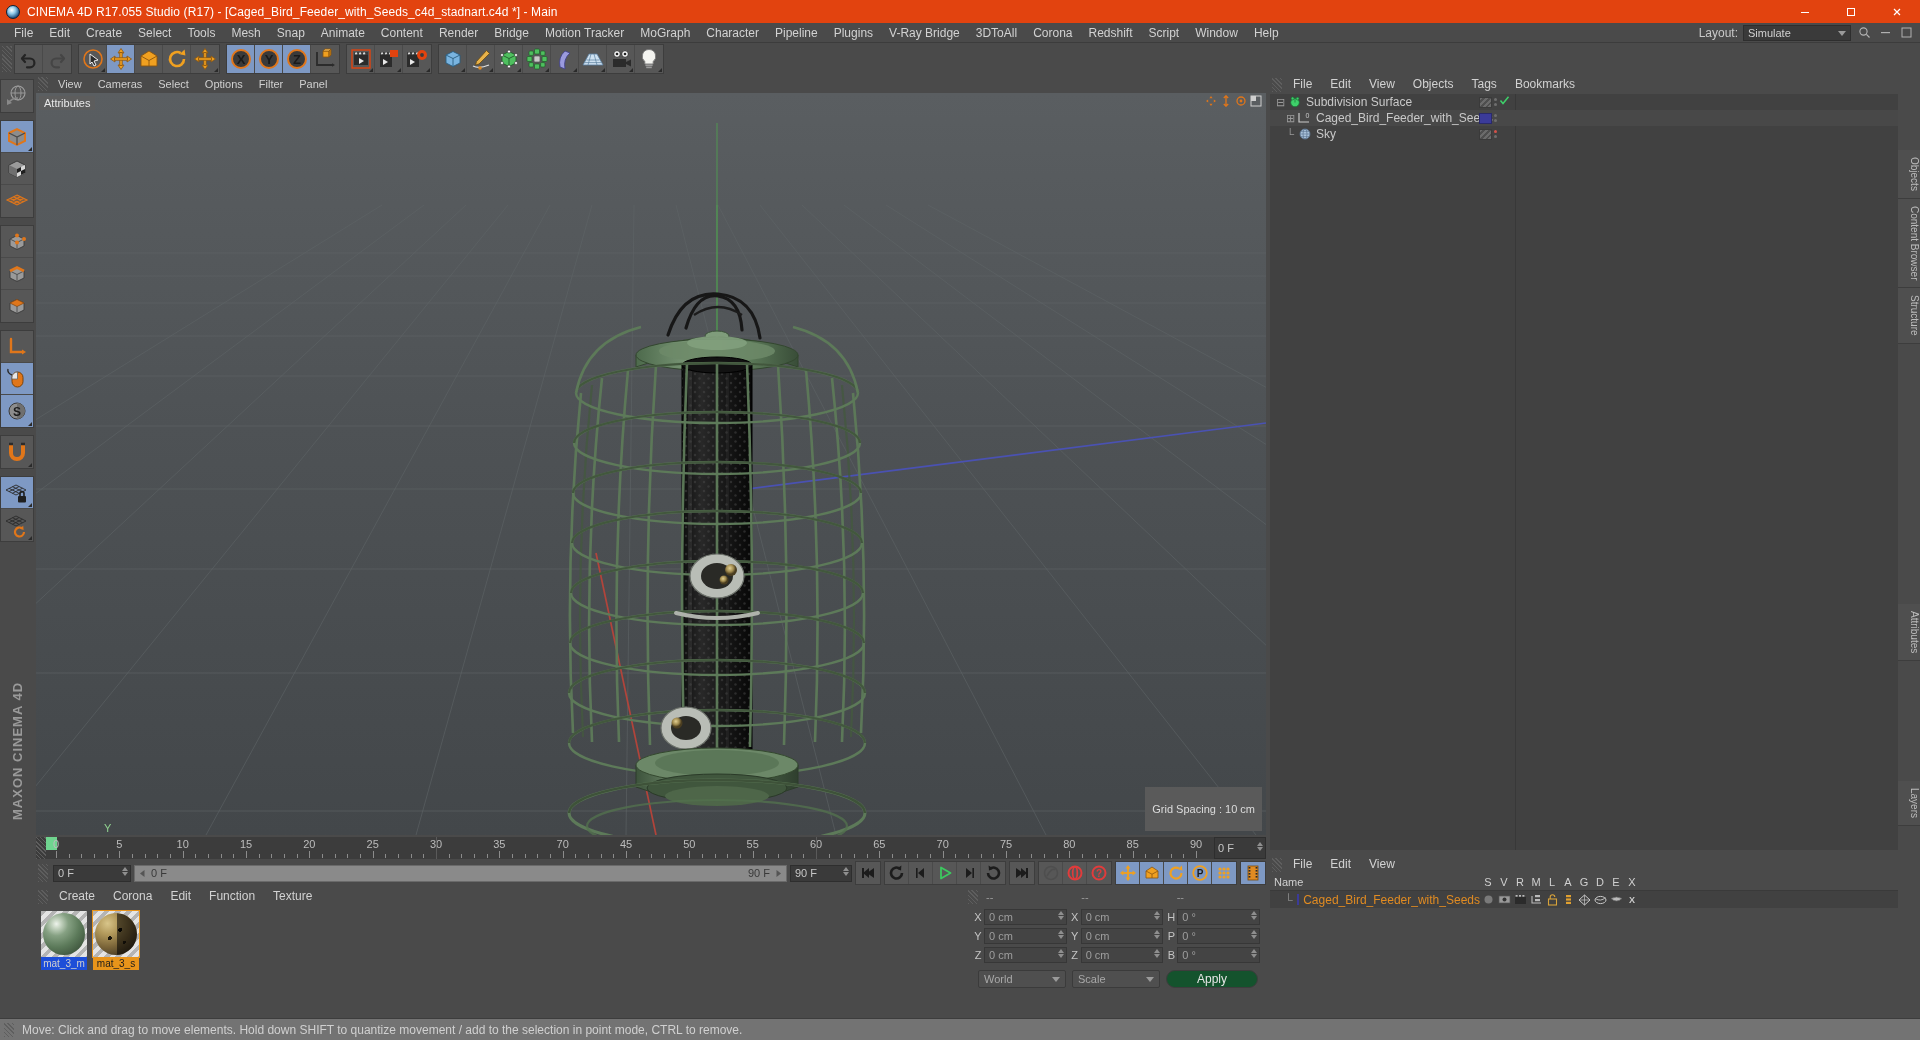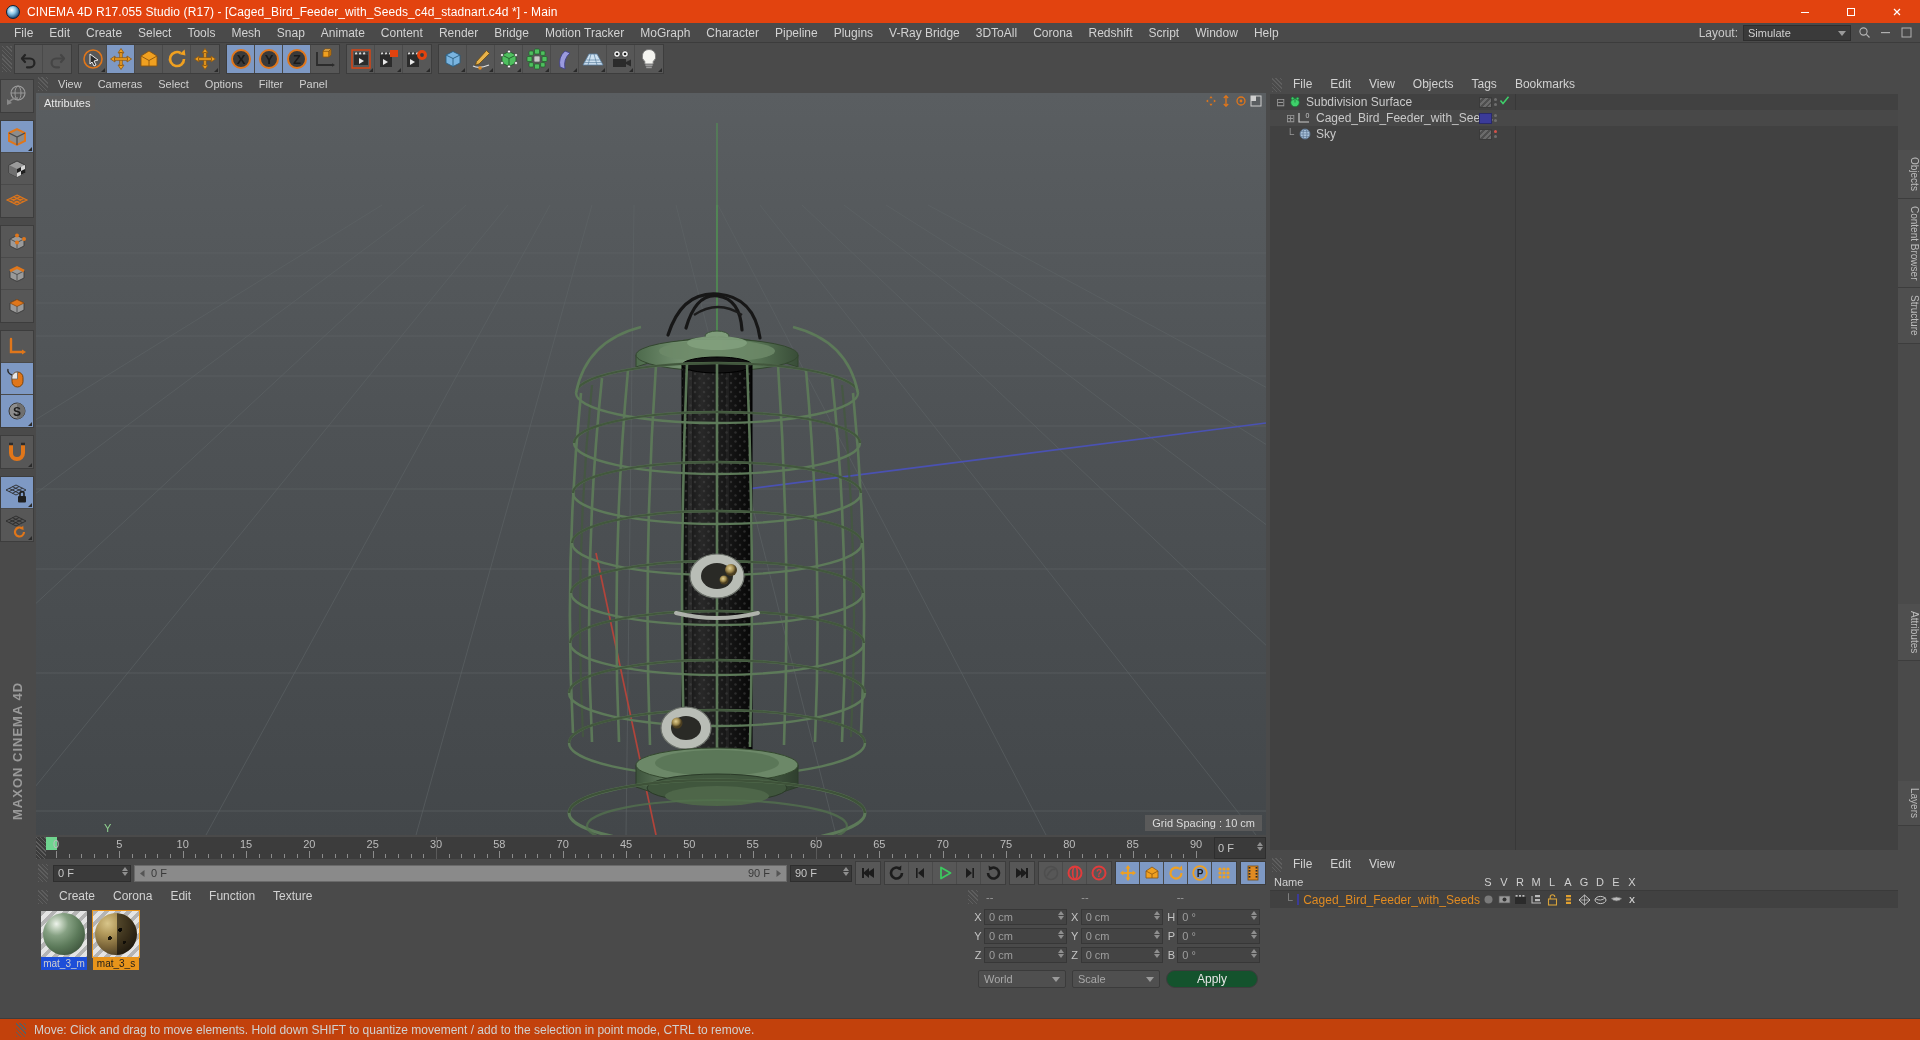--- a/index.html
+++ b/index.html
@@ -122,21 +122,21 @@
     position: absolute; top: 18px; left: 0; right: 0; bottom: 0;
     background: linear-gradient(180deg,#55595c 0%,#4b4f52 40%,#43474a 100%);
     overflow: hidden;
   }
   .vp-label {
     position: absolute; top: 3px; left: 3px; background: #5d5d5d; color: #e8e8e8;
     font-size: 11px; padding: 1px 5px; z-index: 6;
   }
   .vp-gridspacing {
     position: absolute; right: 4px; bottom: 4px; background: #5a5a5a; color: #dcdcdc;
-    font-size: 11px; padding: 2px 7px; z-index: 6;
+    font-size: 11px; padding: 16px 7px; z-index: 6;
   }
   .vp-icons { position: absolute; right: 4px; top: 2px; display: flex; gap: 3px; z-index: 6; }
 
   
   .rightdock {
     position: absolute; right: 22px; top: 0; left: 1270px; bottom: 0;
     background: #4a4a4a;
   }
   .panel-menubar {
     height: 19px; display: flex; align-items: center; background: #4a4a4a;
@@ -300,22 +300,22 @@
     position: absolute; right: 0; top: 75px; width: 22px; bottom: 22px; background: #4a4a4a;
   }
   .etab {
     writing-mode: vertical-rl; font-size: 10px; color: #bdbdbd;
     padding: 7px 0; text-align: center; width: 22px; background: #4f4f4f;
     border-bottom: 1px solid #3d3d3d;
   }
 
   
   .statusbar {
-    position: absolute; left: 0; right: 0; bottom: 0; height: 22px; background: #c2410c;
-    display: flex; align-items: center; gap: 6px; padding-left: 16px;
+    position: absolute; left: 0; right: 0; bottom: 0; height: 22px; background: #737373;
+    display: flex; align-items: center; gap: 6px; padding-left: 4px;
     font-size: 12px; color: #d0d0d0; border-top: 1px solid #3d3d3d;
   }
 </style>
 </head>
 <body>
 
 <div class="app">
 
   <div class="titlebar">
     <div class="tb-logo"></div>
@@ -1050,21 +1050,21 @@
           <div class="tl-tick" style="left: 1137.33px; height: 4px;"></div>
           <div class="tl-tick" style="left: 1150px; height: 7px;"></div>
           <div class="tl-num" style="left: 10px;">0</div>
           <div class="tl-num" style="left: 73.3333px;">5</div>
           <div class="tl-num" style="left: 136.667px;">10</div>
           <div class="tl-num" style="left: 200px;">15</div>
           <div class="tl-num" style="left: 263.333px;">20</div>
           <div class="tl-num" style="left: 326.667px;">25</div>
           <div class="tl-num" style="left: 390px;">30</div>
           <div class="tl-vline" style="left: 390px;"></div>
-          <div class="tl-num" style="left: 453.333px;">58</div>
+          <div class="tl-num" style="left: 453.333px;">35</div>
           <div class="tl-num" style="left: 516.667px;">70</div>
           <div class="tl-num" style="left: 580px;">45</div>
           <div class="tl-num" style="left: 643.333px;">50</div>
           <div class="tl-num" style="left: 706.667px;">55</div>
           <div class="tl-num" style="left: 770px;">60</div>
           <div class="tl-vline" style="left: 770px;"></div>
           <div class="tl-num" style="left: 833.333px;">65</div>
           <div class="tl-num" style="left: 896.667px;">70</div>
           <div class="tl-num" style="left: 960px;">75</div>
           <div class="tl-num" style="left: 1023.33px;">80</div>

